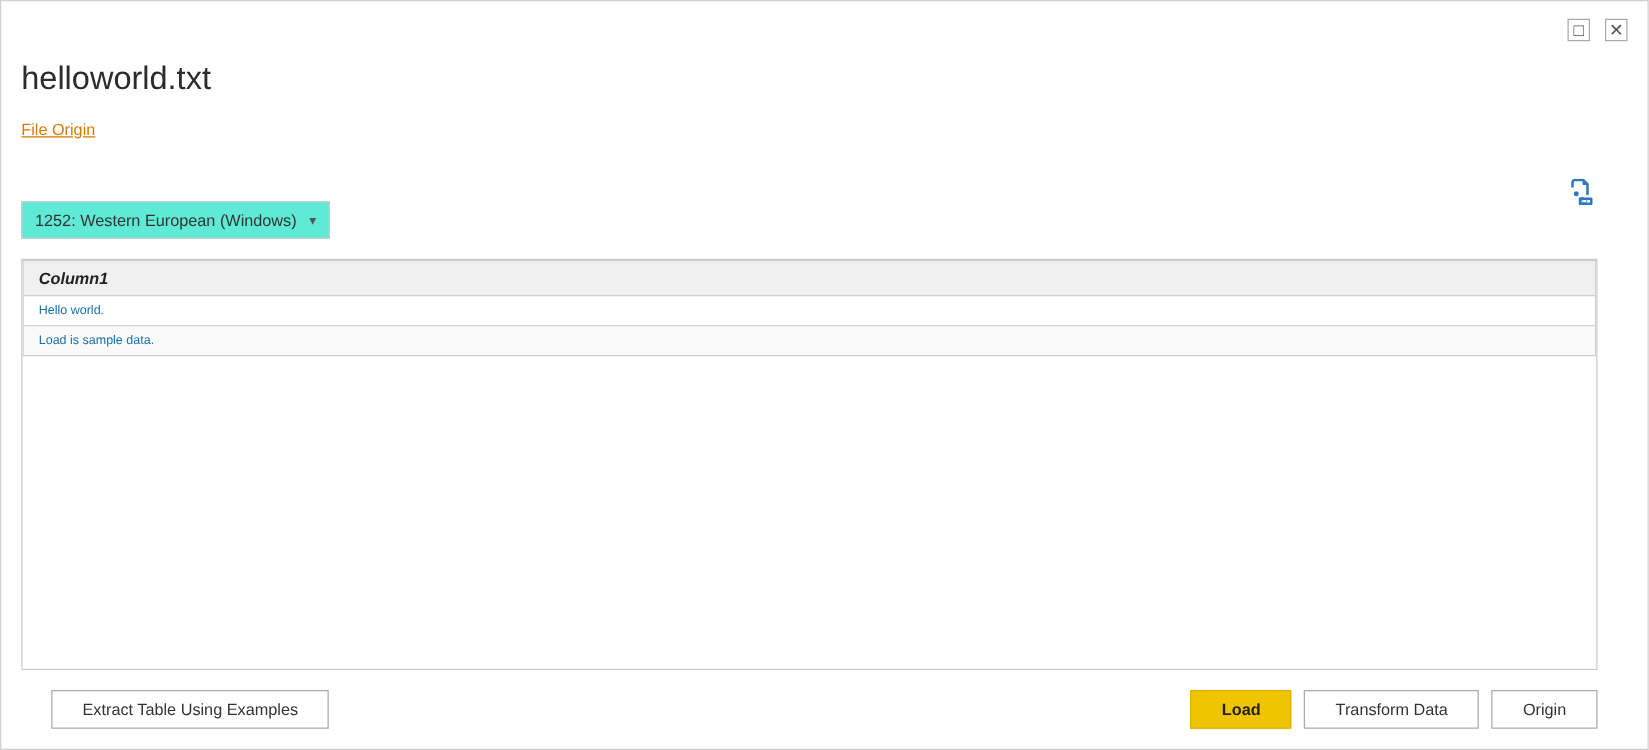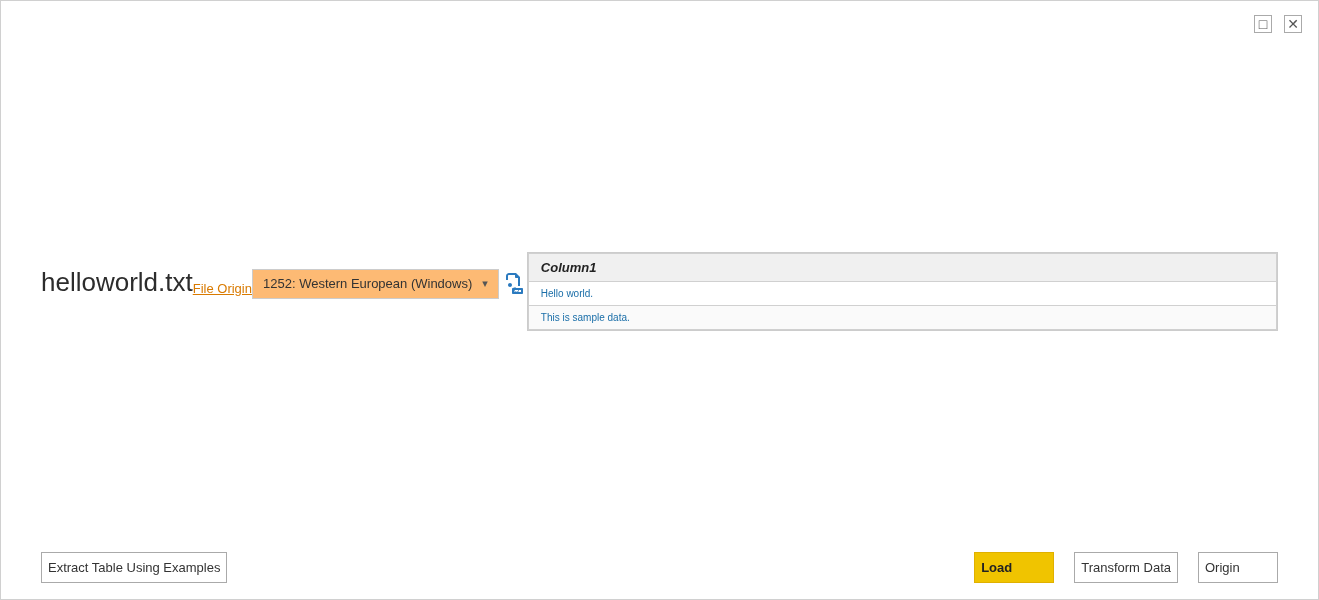--- a/index.html
+++ b/index.html
@@ -50,24 +50,24 @@
       justify-content: center;
       cursor: pointer;
       color: #555;
       font-size: 14px;
       border: 1px solid #aaa;
       background: transparent;
     }
 
     .content-area {
       flex: 1;
-      padding: 10px 40px 0 40px;
-      display: flex;
+      padding: 10px 40px 0 16px;
+      display: flex;
+      flex-direction: column;
       overflow: hidden;
-      align-items: center;
     }
 
     .file-title {
       font-size: 26px;
       font-weight: 300;
       color: #2c2c2c;
       margin-bottom: 18px;
     }
 
     .file-origin-label {
@@ -81,28 +81,29 @@
       display: flex;
       align-items: center;
       justify-content: space-between;
       margin-bottom: 16px;
     }
 
     .file-origin-dropdown {
       display: flex;
       align-items: center;
       border: 1px solid #ccc;
-      background: #fdba74;
+      background: #5eead4;
       padding: 5px 10px;
       font-size: 13px;
       color: #333;
       cursor: pointer;
       min-width: 230px;
       justify-content: space-between;
       height: 30px;
+      margin-top: 44px;
     }
 
     .dropdown-arrow {
       color: #555;
       font-size: 11px;
       margin-left: 10px;
     }
 
     .refresh-icon-btn {
       width: 28px;
@@ -165,33 +166,33 @@
       flex-shrink: 0;
     }
 
     .footer-left {
       display: flex;
       gap: 12px;
     }
 
     .footer-right {
       display: flex;
-      gap: 20px;
+      gap: 10px;
     }
 
     .btn {
-      padding: 7px 6px;
+      padding: 7px 24px;
       font-size: 13px;
       cursor: pointer;
       border: 1px solid #aaa;
       background: #fff;
       color: #333;
       font-family: 'Segoe UI', Tahoma, sans-serif;
       min-width: 80px;
-      text-align: left;
+      text-align: right;
     }
 
     .btn-primary {
       background: #f0c400;
       border: 1px solid #e0b000;
       color: #222;
       font-weight: 600;
     }
 
     .btn-outline {
@@ -239,21 +240,21 @@
         <thead>
           <tr>
             <th>Column1</th>
           </tr>
         </thead>
         <tbody id="table-body">
         <tr>
               <td>Hello world.</td>
             </tr>
             <tr>
-              <td>This is sample data.</td>
+              <td>Load is sample data.</td>
             </tr>
           </tbody>
       </table>
     </div>
 
   </div>
 
   <div class="footer">
     <div class="footer-left">
       <button class="btn btn-outline">Extract Table Using Examples</button>

